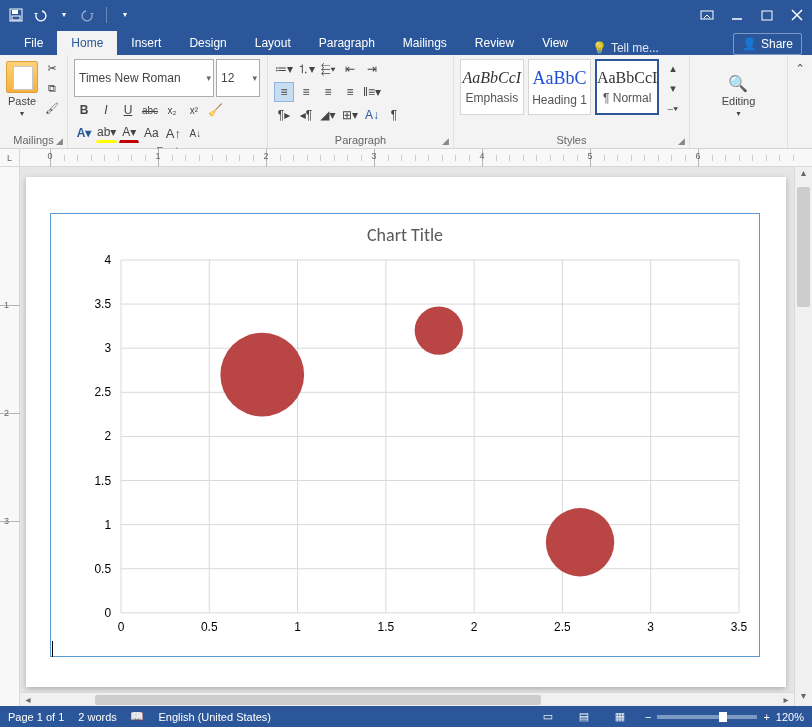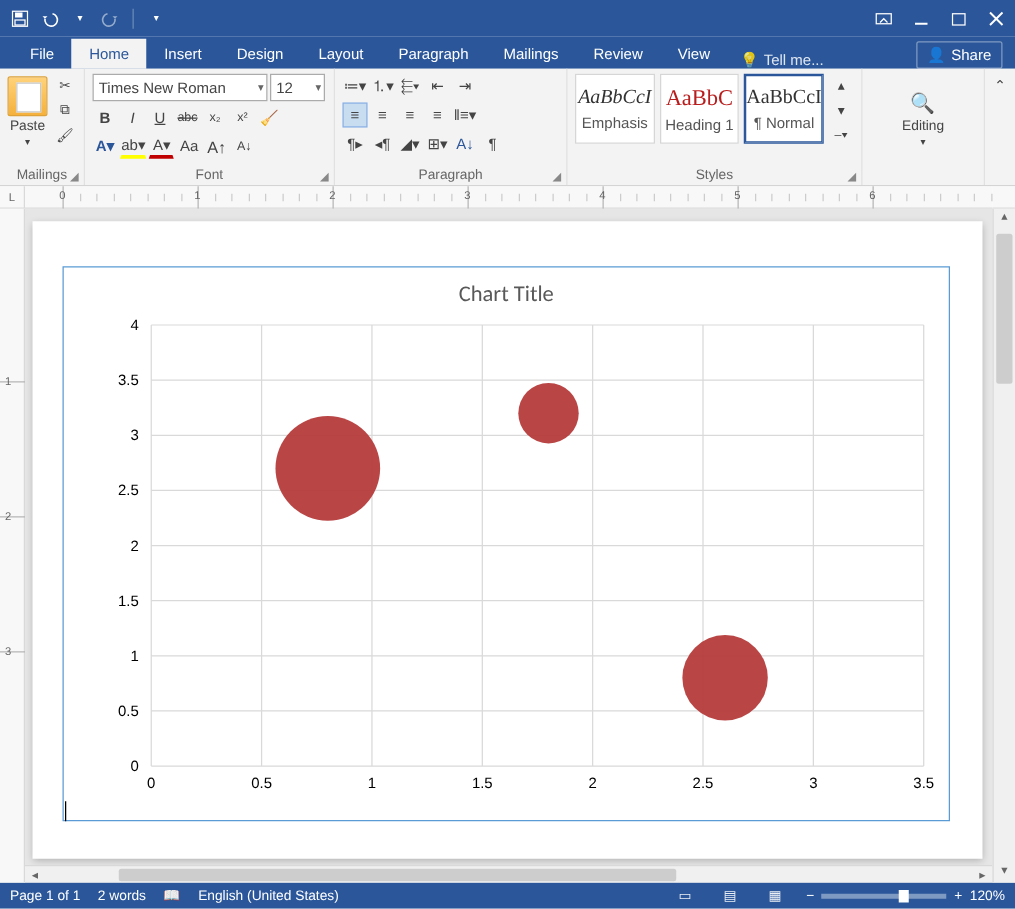--- a/index.html
+++ b/index.html
@@ -22,21 +22,21 @@
   .ribbon { height: 94px; background:#F3F3F3; border-bottom:1px solid #D4D4D4; display:flex; }
   .group { border-right:1px solid #E1E1E1; display:flex; flex-direction:column; justify-content:space-between; padding:4px 6px 2px 6px; }
   .group-label { text-align:center; font-size:11px; color:#666; padding:2px 0 0 0; position:relative; }
   .group-label .launcher { position:absolute; right:-2px; bottom:0; font-size:9px; color:#888; }
   .group-content { display:flex; gap:4px; align-items:flex-start; flex:1; }
   .vstack { display:flex; flex-direction:column; gap:2px; }
   .hstack { display:flex; gap:2px; align-items:center; }
   .btn { min-width:20px; height:20px; display:flex; align-items:center; justify-content:center; border:1px solid transparent; font-size:12px; color:#444; }
   .btn.small { width:18px; height:18px; font-size:11px; }
   .btn.active { background:#C9DDF1; border-color:#8DB2E3; }
-  .combo { height:22px; border:1px solid #ABABAB; background:#fff; display:flex; align-items:center; padding:0 2px 0 4px; font-size:12px; }
+  .combo { height:38px; border:1px solid #ABABAB; background:#fff; display:flex; align-items:center; padding:0 2px 0 4px; font-size:12px; }
   .combo .dd { margin-left:auto; font-size:9px; color:#666; padding-left:4px; }
   .font-combo { width:140px; }
   .size-combo { width:44px; }
   
   .bigbtn { display:flex; flex-direction:column; align-items:center; justify-content:flex-start; width:42px; padding-top:2px; gap:2px; }
   .bigbtn .ic { width:32px; height:32px; background:linear-gradient(#FFD27A,#F5B13C); border:1px solid #DDA23A; border-radius:2px; position:relative; }
   .bigbtn .ic::after { content:""; position:absolute; left:6px; top:4px; width:18px; height:22px; background:#fff; border:1px solid #C8C8C8; }
   .bigbtn .lbl { font-size:11px; }
   .bigbtn .dd { font-size:8px; }
   .style-card { width:64px; height:56px; border:1px solid #D6D6D6; background:#fff; display:flex; flex-direction:column; align-items:center; justify-content:center; font-size:11px; }
@@ -228,21 +228,21 @@
     <div class="group-label"><span>Paragraph</span><span class="launcher">◢</span></div>
   </div>
 
   <div class="group" style="width:236px">
     <div class="group-content">
       <div class="style-card">
         <div class="sample" style="font-style:italic">AaBbCcI</div>
         <div class="name">Emphasis</div>
       </div>
       <div class="style-card">
-        <div class="sample" style="color:#b91c1c;font-size:18px">AaBbC</div>
+        <div class="sample" style="color:#1d4ed8;font-size:18px">AaBbC</div>
         <div class="name">Heading 1</div>
       </div>
       <div class="style-card selected">
         <div class="sample">AaBbCcI</div>
         <div class="name">¶ Normal</div>
       </div>
       <div class="vstack" style="justify-content:center">
         <div class="btn small">▴</div>
         <div class="btn small">▾</div>
         <div class="btn small">⎯▾</div>

